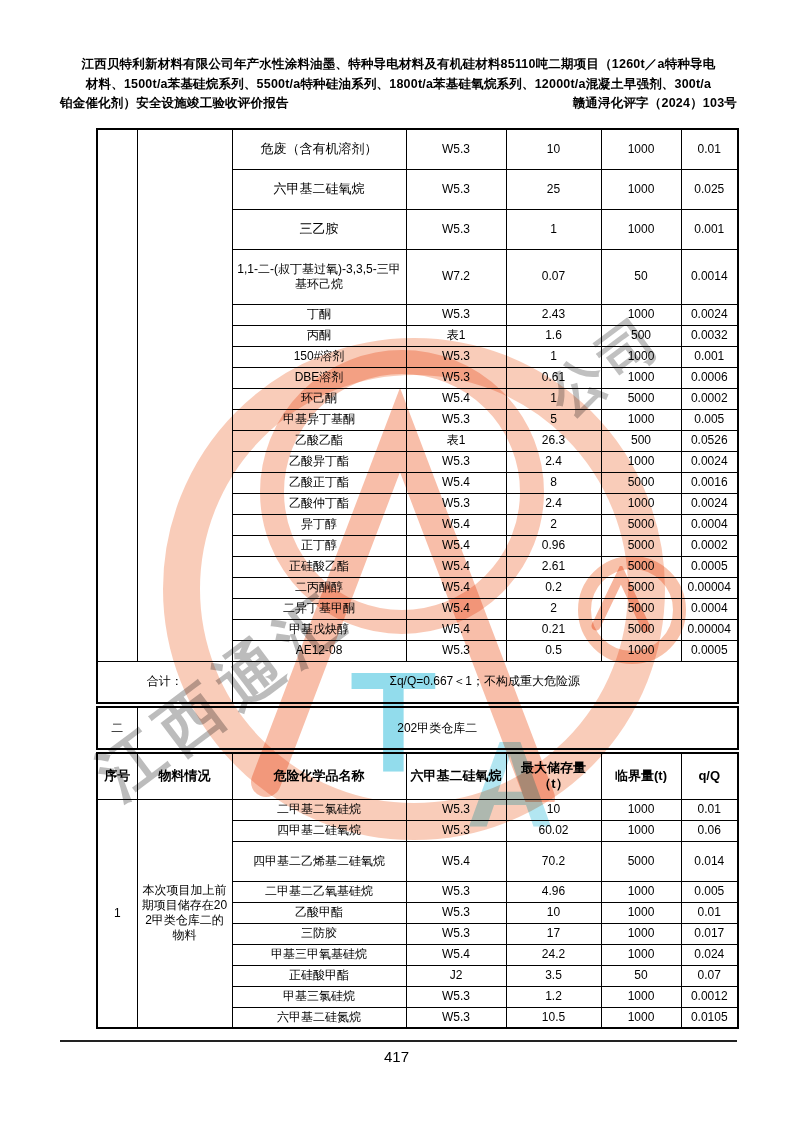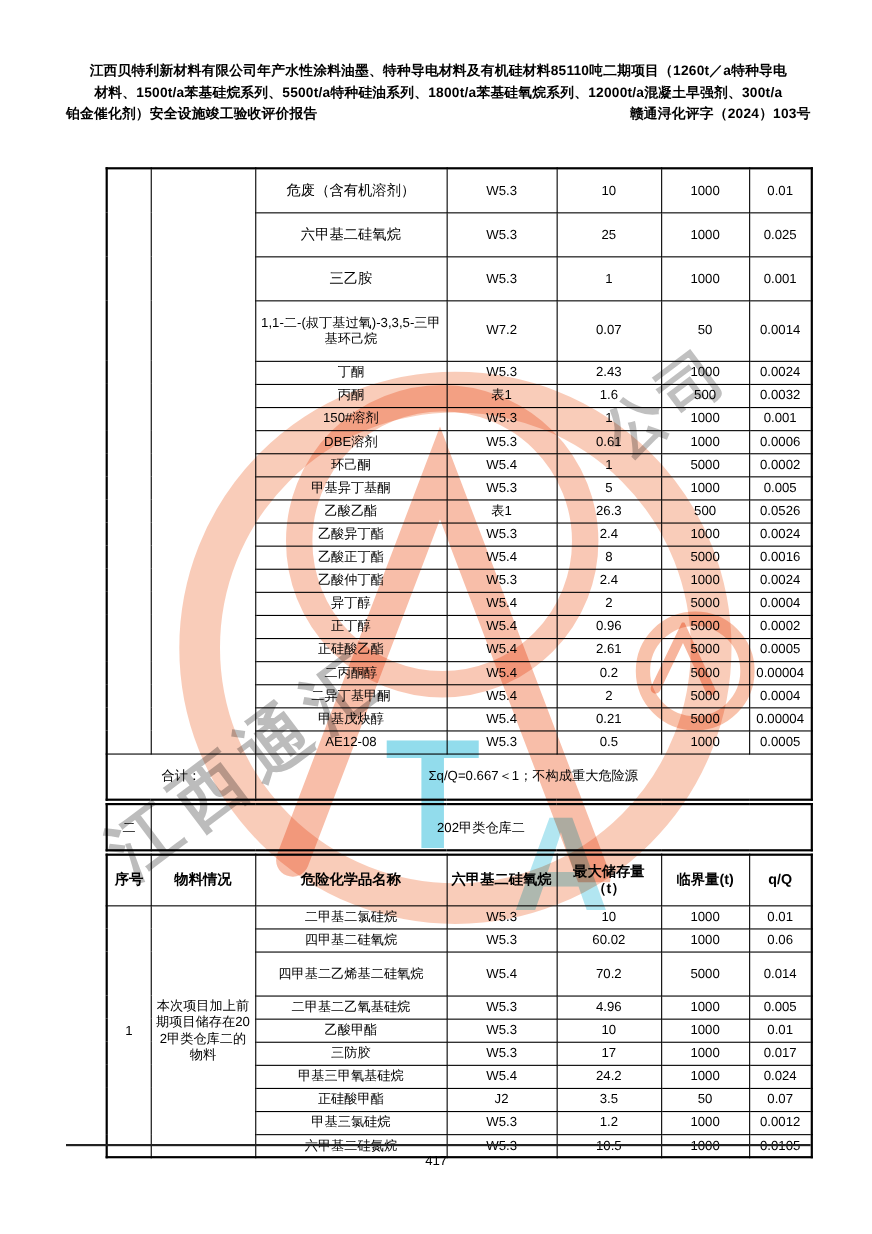--- a/index.html
+++ b/index.html
@@ -6,21 +6,21 @@
   .page{position:relative;width:793px;height:1122px;background:#fff;overflow:hidden;
         font-family:"Liberation Sans","DejaVu Sans",sans-serif;color:#000;}
 
   
   .doc-header{position:absolute;left:60px;top:55px;width:677px;
               font-weight:bold;font-size:12.5px;line-height:19.5px;text-align:center;}
   .dh-line{white-space:nowrap;letter-spacing:0.2px;}
   .dh-line3{display:flex;justify-content:space-between;align-items:baseline;gap:20px;}
 
   
-  .tables{position:absolute;left:96px;top:152px;width:666px;z-index:1;}
+  .tables{position:absolute;left:96px;top:128px;width:666px;z-index:1;}
   table.t{border-collapse:collapse;table-layout:fixed;width:641px;border:2px solid #000;}
   table.t + table.t{margin-top:2px;}
   .t td,.t th{border:1px solid #000;font-size:12px;font-weight:normal;
               text-align:center;vertical-align:middle;padding:1px 2px;
               line-height:1.25;overflow:hidden;word-break:break-all;}
   tr.r-tall{height:40px;}
   tr.r-xtall{height:55px;}
   tr.r-short{height:21px;}
   tr.r-total{height:42px;}
   tr.r-div{height:42px;}
@@ -28,21 +28,21 @@
   .r-head th{font-weight:bold;font-size:13px;}
   .bold{font-weight:bold;font-size:13px;margin-top:18px;}
   .r-tall .c-name{font-size:13px;}
   .s2-name{text-align:left;padding-left:4px;}
   .c-mat{font-size:12.5px;padding:0 3px;}
 
   
   .footer-line{position:absolute;left:60px;top:1040px;width:677px;
                border-top:2px solid #222;z-index:1;}
   .page-number{position:absolute;left:0;right:0;top:1048px;text-align:center;
-               font-size:12px;z-index:1;}
+               font-size:15px;z-index:1;}
 
   
   .wm{position:absolute;pointer-events:none;mix-blend-mode:multiply;z-index:3;}
   #wm-ring-big{left:163px;top:338px;width:428px;height:428px;border-radius:50%;
                border:37px solid rgba(240,128,80,0.40);}
   #wm-ring-inner{left:260px;top:350px;width:236px;height:236px;border-radius:50%;
                  border:24px solid rgba(238,110,60,0.38);}
   #wm-ring-small{left:578px;top:556px;width:82px;height:82px;border-radius:50%;
                  border:13px solid rgba(240,128,80,0.48);}
   #wm-lambda{left:228px;top:378px;width:344px;height:424px;}

